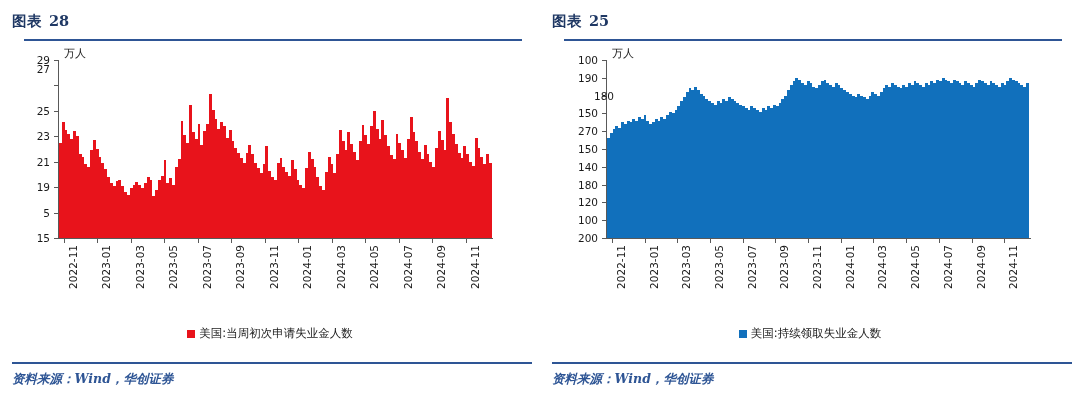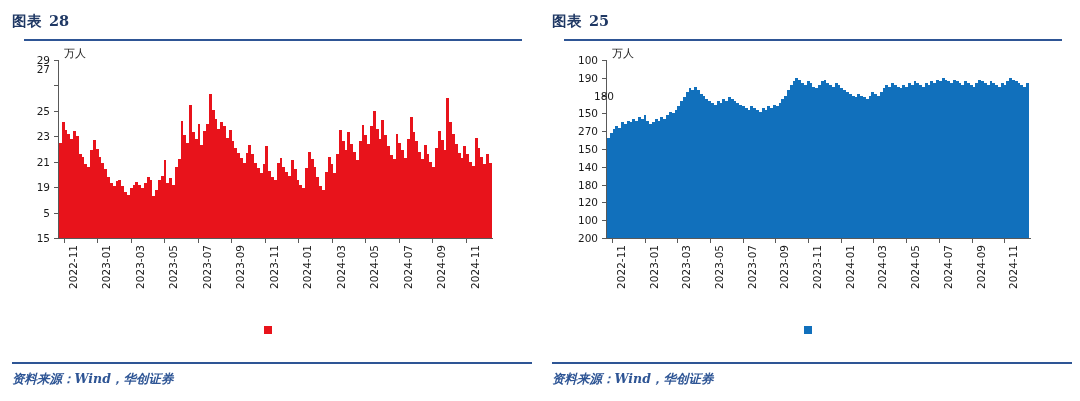--- a/index.html
+++ b/index.html
@@ -394,20 +394,21 @@
         <div class="xtick-mark" style="left: 386.638px; top: 193px;"></div>
         <div class="xtick-label" style="left: 390.638px; top: 199px;">2024-07</div>
         <div class="xtick-mark" style="left: 420.1px; top: 193px;"></div>
         <div class="xtick-label" style="left: 424.1px; top: 199px;">2024-09</div>
         <div class="xtick-mark" style="left: 453.562px; top: 193px;"></div>
         <div class="xtick-label" style="left: 457.562px; top: 199px;">2024-11</div>
       </div>
 
     <div class="legend">
       <span class="legend-swatch" id="legend-swatch-0" style="background: rgb(232, 19, 27);"></span>
+      <span class="legend-text">美国:当周初次申请失业金人数</span>
     </div>
 
     <div class="footer-rule"></div>
     <div class="footer-src">资料来源：Wind，华创证券</div>
   </div>
 
   <div class="panel panel-right">
     <div class="fig-header">
       <div class="fig-title-row">
         <span class="fig-label">图表</span>
@@ -618,19 +619,20 @@
         <div class="xtick-mark" style="left: 386.808px; top: 193px;"></div>
         <div class="xtick-label" style="left: 390.808px; top: 199px;">2024-07</div>
         <div class="xtick-mark" style="left: 419.5px; top: 193px;"></div>
         <div class="xtick-label" style="left: 423.5px; top: 199px;">2024-09</div>
         <div class="xtick-mark" style="left: 452.192px; top: 193px;"></div>
         <div class="xtick-label" style="left: 456.192px; top: 199px;">2024-11</div>
       </div>
 
     <div class="legend">
       <span class="legend-swatch" id="legend-swatch-1" style="background: rgb(17, 112, 188);"></span>
+      <span class="legend-text">美国:持续领取失业金人数</span>
     </div>
 
     <div class="footer-rule"></div>
     <div class="footer-src">资料来源：Wind，华创证券</div>
   </div>
 
 </div>
 
 </body></html>

